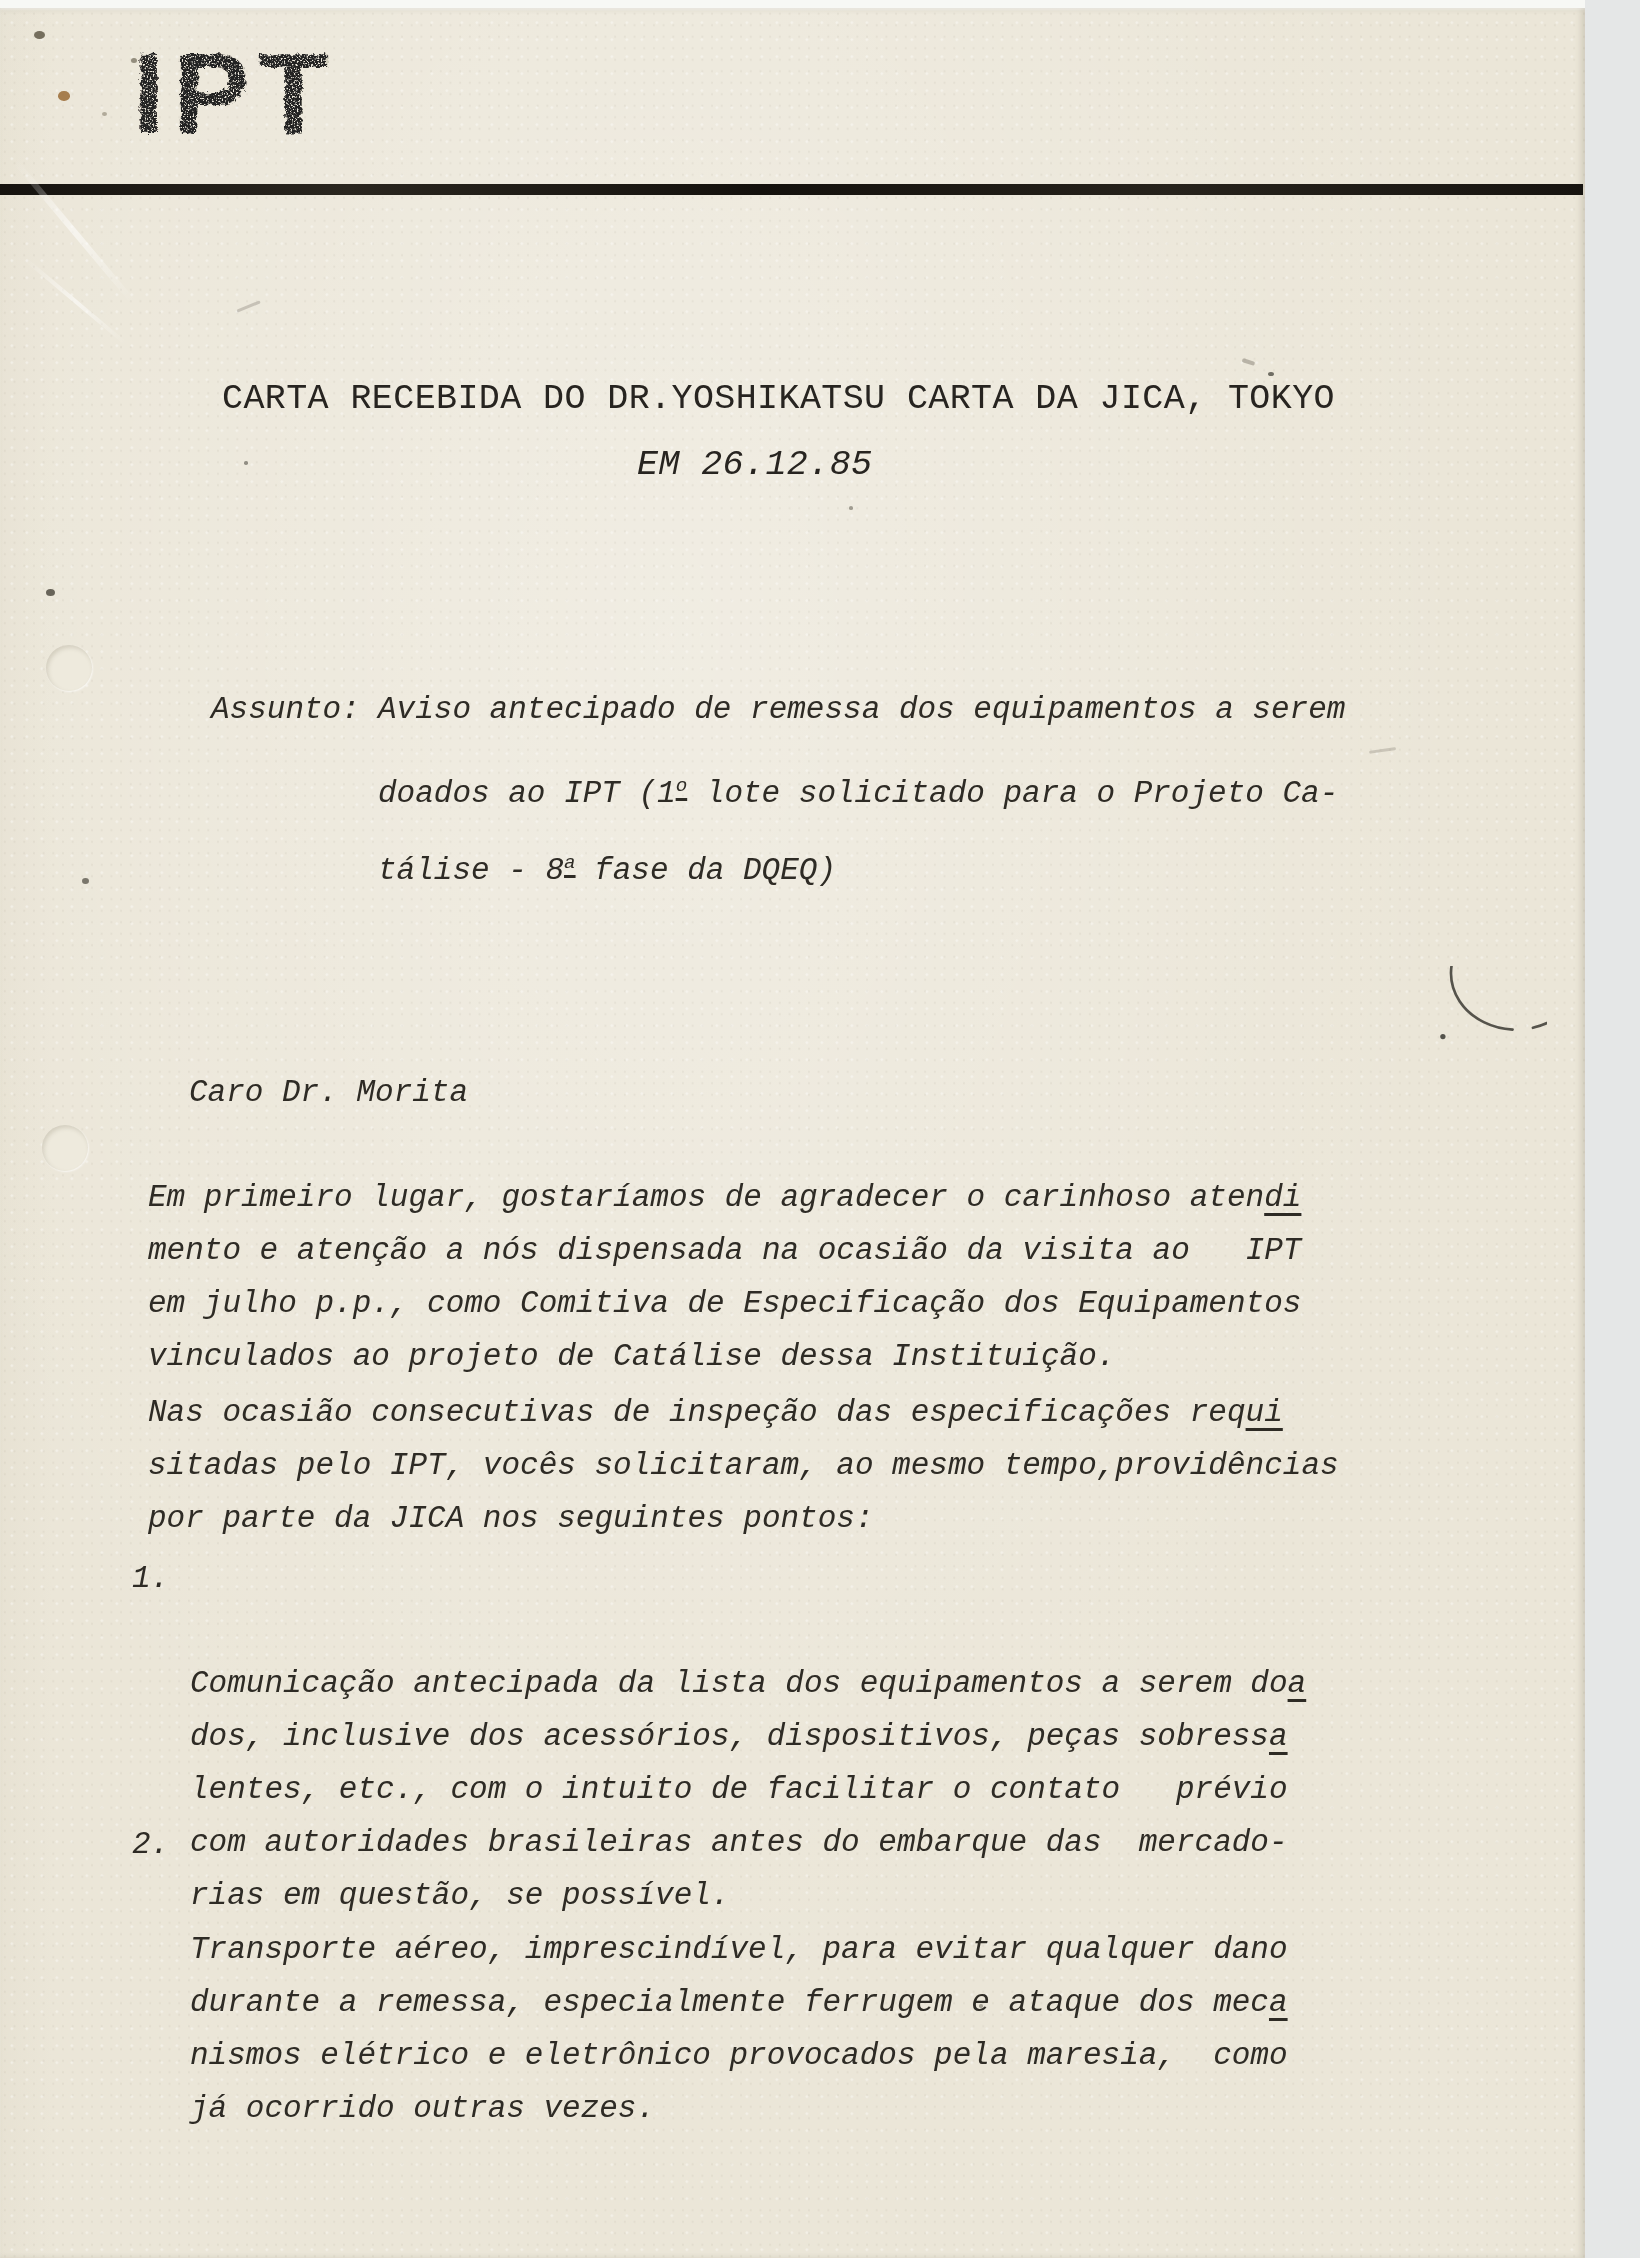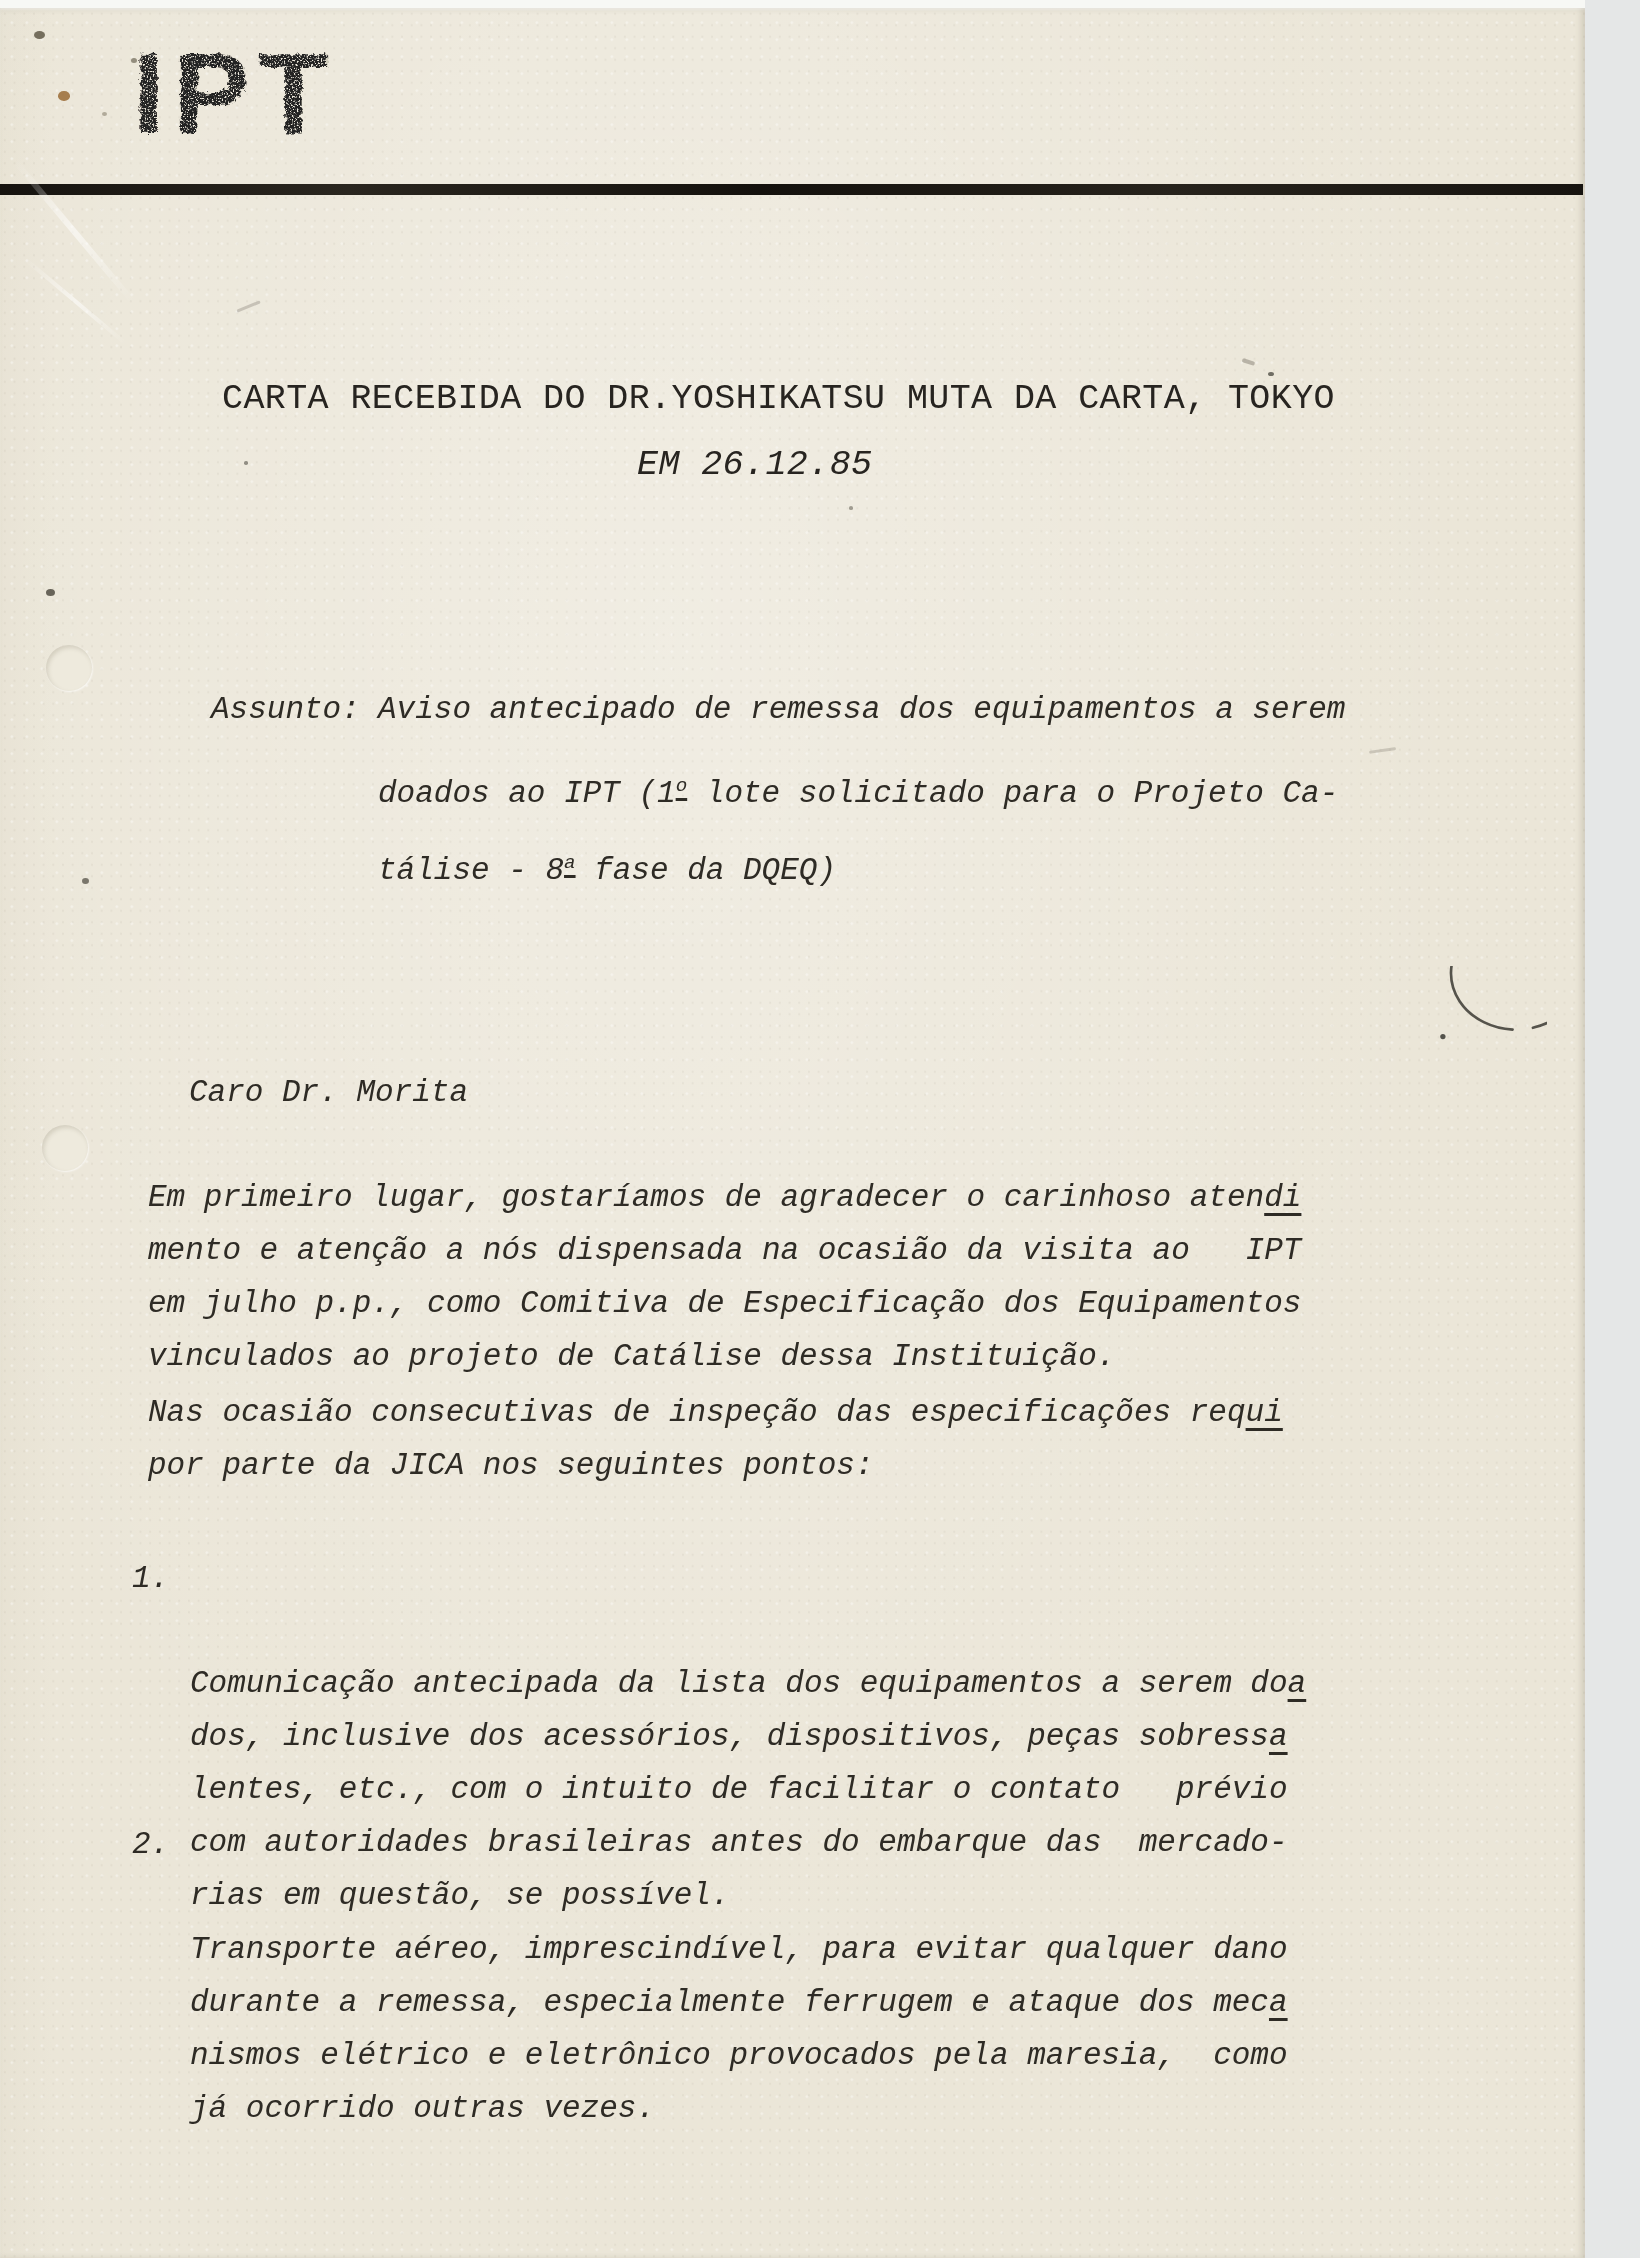--- a/index.html
+++ b/index.html
@@ -79,36 +79,36 @@
           <feColorMatrix in="n2" type="matrix" values="0 0 0 0 0  0 0 0 0 0  0 0 0 0 0  0 0 0 6 -1.8" result="mask"></feColorMatrix>
           <feComposite in="disp" in2="mask" operator="in"></feComposite>
         </filter>
       </defs>
       <text x="4" y="116" font-family="Liberation Sans, sans-serif" font-weight="bold" font-size="130" letter-spacing="10" fill="#242220" filter="url(#grunge)">IPT</text>
     </svg>
   </div>
 
   <div class="rule"></div>
 
-  <div class="title-line title-l1">CARTA RECEBIDA DO DR.YOSHIKATSU MUTA DA CARTA, TOKYO</div>
+  <div class="title-line title-l1">CARTA RECEBIDA DO DR.YOSHIKATSU CARTA DA JICA, TOKYO</div>
   <div class="title-line title-l2">EM 26.12.85</div>
 
   <div class="script subject-label">Assunto:</div>
   <div class="script subject-lines"><div class="tline"><span>Aviso antecipado de remessa dos equipamentos a serem</span></div><div class="tline"><span>doados ao IPT (1</span><span class="u sup">o</span><span> lote solicitado para o Projeto Ca-</span></div><div class="tline"><span>tálise - 8</span><span class="u sup">a</span><span> fase da DQEQ)</span></div></div>
 
 
   <svg class="pen-circle" width="150" height="128" viewBox="0 0 170 145">
     <path d="M 154 70 A 74 64 0 1 0 131 72" fill="none" stroke="#45423c" stroke-width="3" stroke-linecap="round" opacity="0.9"></path>
     <circle cx="52" cy="80" r="3" fill="#3a3833" opacity="0.85"></circle>
   </svg>
 
   <div class="script salutation">Caro Dr. Morita</div>
 
   <div class="script para para-1"><div class="tline"><span>Em primeiro lugar, gostaríamos de agradecer o carinhoso aten</span><span class="u">di</span></div><div class="tline"><span>mento e atenção a nós dispensada na ocasião da visita ao   IPT</span></div><div class="tline"><span>em julho p.p., como Comitiva de Especificação dos Equipamentos</span></div><div class="tline"><span>vinculados ao projeto de Catálise dessa Instituição.</span></div></div>
-  <div class="script para para-2"><div class="tline"><span>Nas ocasião consecutivas de inspeção das especificações req</span><span class="u">ui</span></div><div class="tline"><span>por parte da JICA nos seguintes pontos:</span></div></div>
+  <div class="script para para-2"><div class="tline"><span>Nas ocasião consecutivas de inspeção das especificações req</span><span class="u">ui</span></div><div class="tline"><span>sitadas pelo IPT, vocês solicitaram, ao mesmo tempo,providências</span></div><div class="tline"><span>por parte da JICA nos seguintes pontos:</span></div></div>
 
   <div class="script item item-1">
     <span class="num">1.</span>
     <div class="item-lines"><div class="tline"><span>Comunicação antecipada da lista dos equipamentos a serem do</span><span class="u">a</span></div><div class="tline"><span>dos, inclusive dos acessórios, dispositivos, peças sobress</span><span class="u">a</span></div><div class="tline"><span>lentes, etc., com o intuito de facilitar o contato   prévio</span></div><div class="tline"><span>com autoridades brasileiras antes do embarque das  mercado-</span></div><div class="tline"><span>rias em questão, se possível.</span></div></div>
   </div>
   <div class="script item item-2">
     <span class="num">2.</span>
     <div class="item-lines"><div class="tline"><span>Transporte aéreo, imprescindível, para evitar qualquer dano</span></div><div class="tline"><span>durante a remessa, especialmente ferrugem e ataque dos mec</span><span class="u">a</span></div><div class="tline"><span>nismos elétrico e eletrônico provocados pela maresia,  como</span></div><div class="tline"><span>já ocorrido outras vezes.</span></div></div>
   </div>
 

